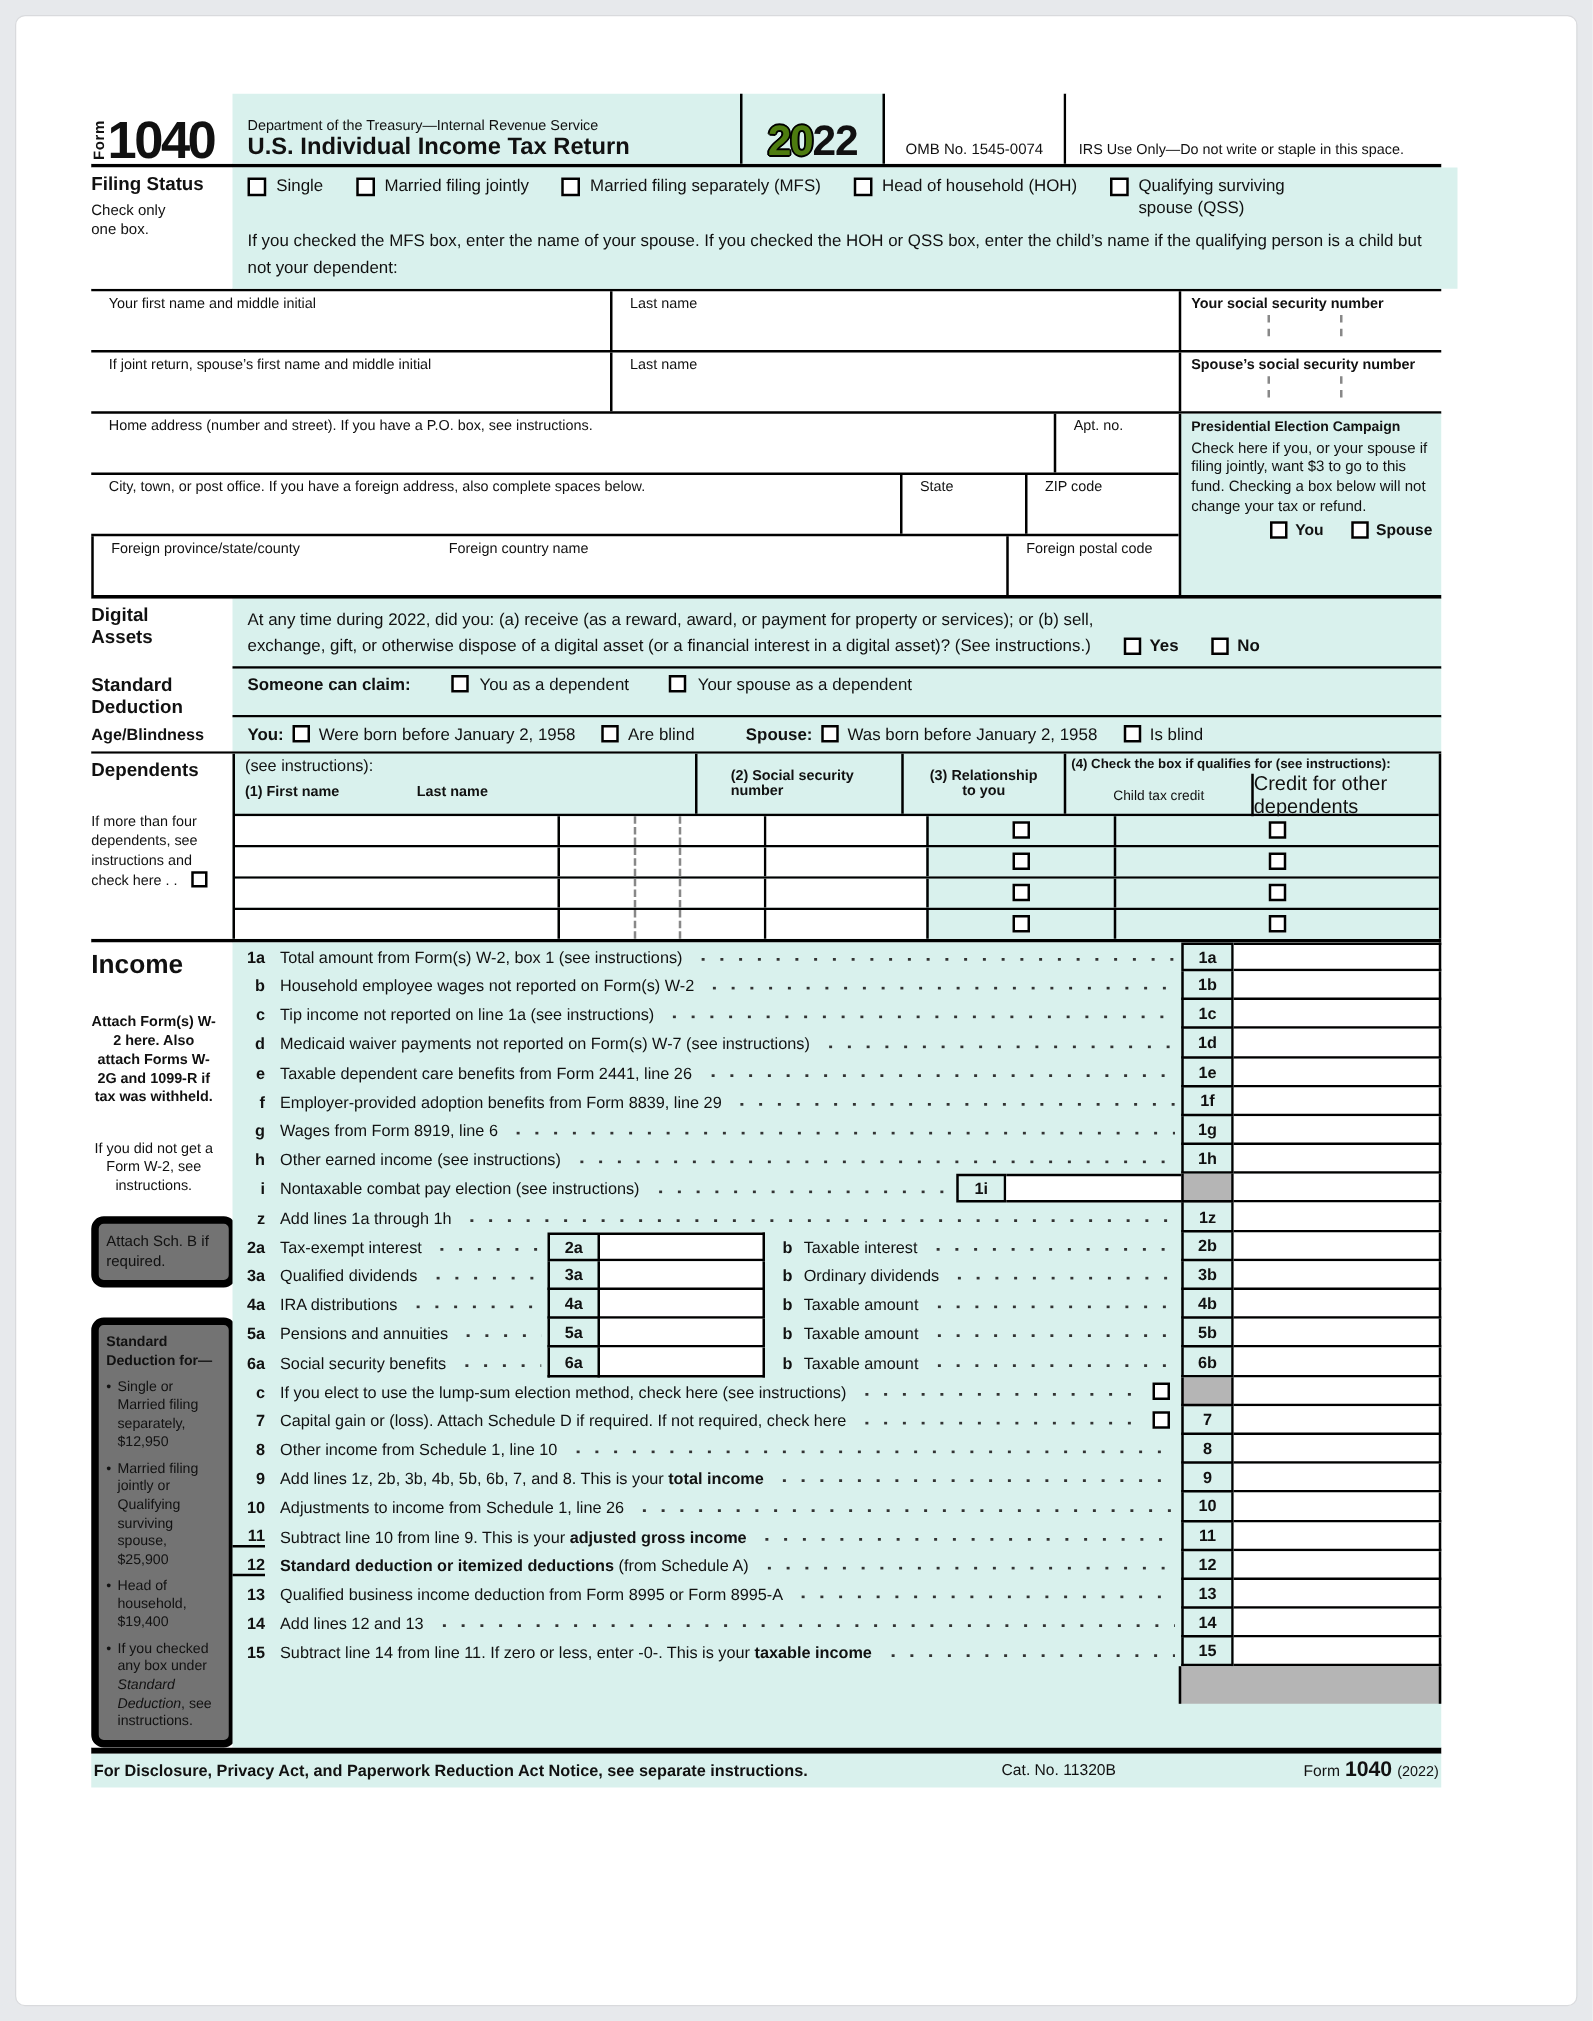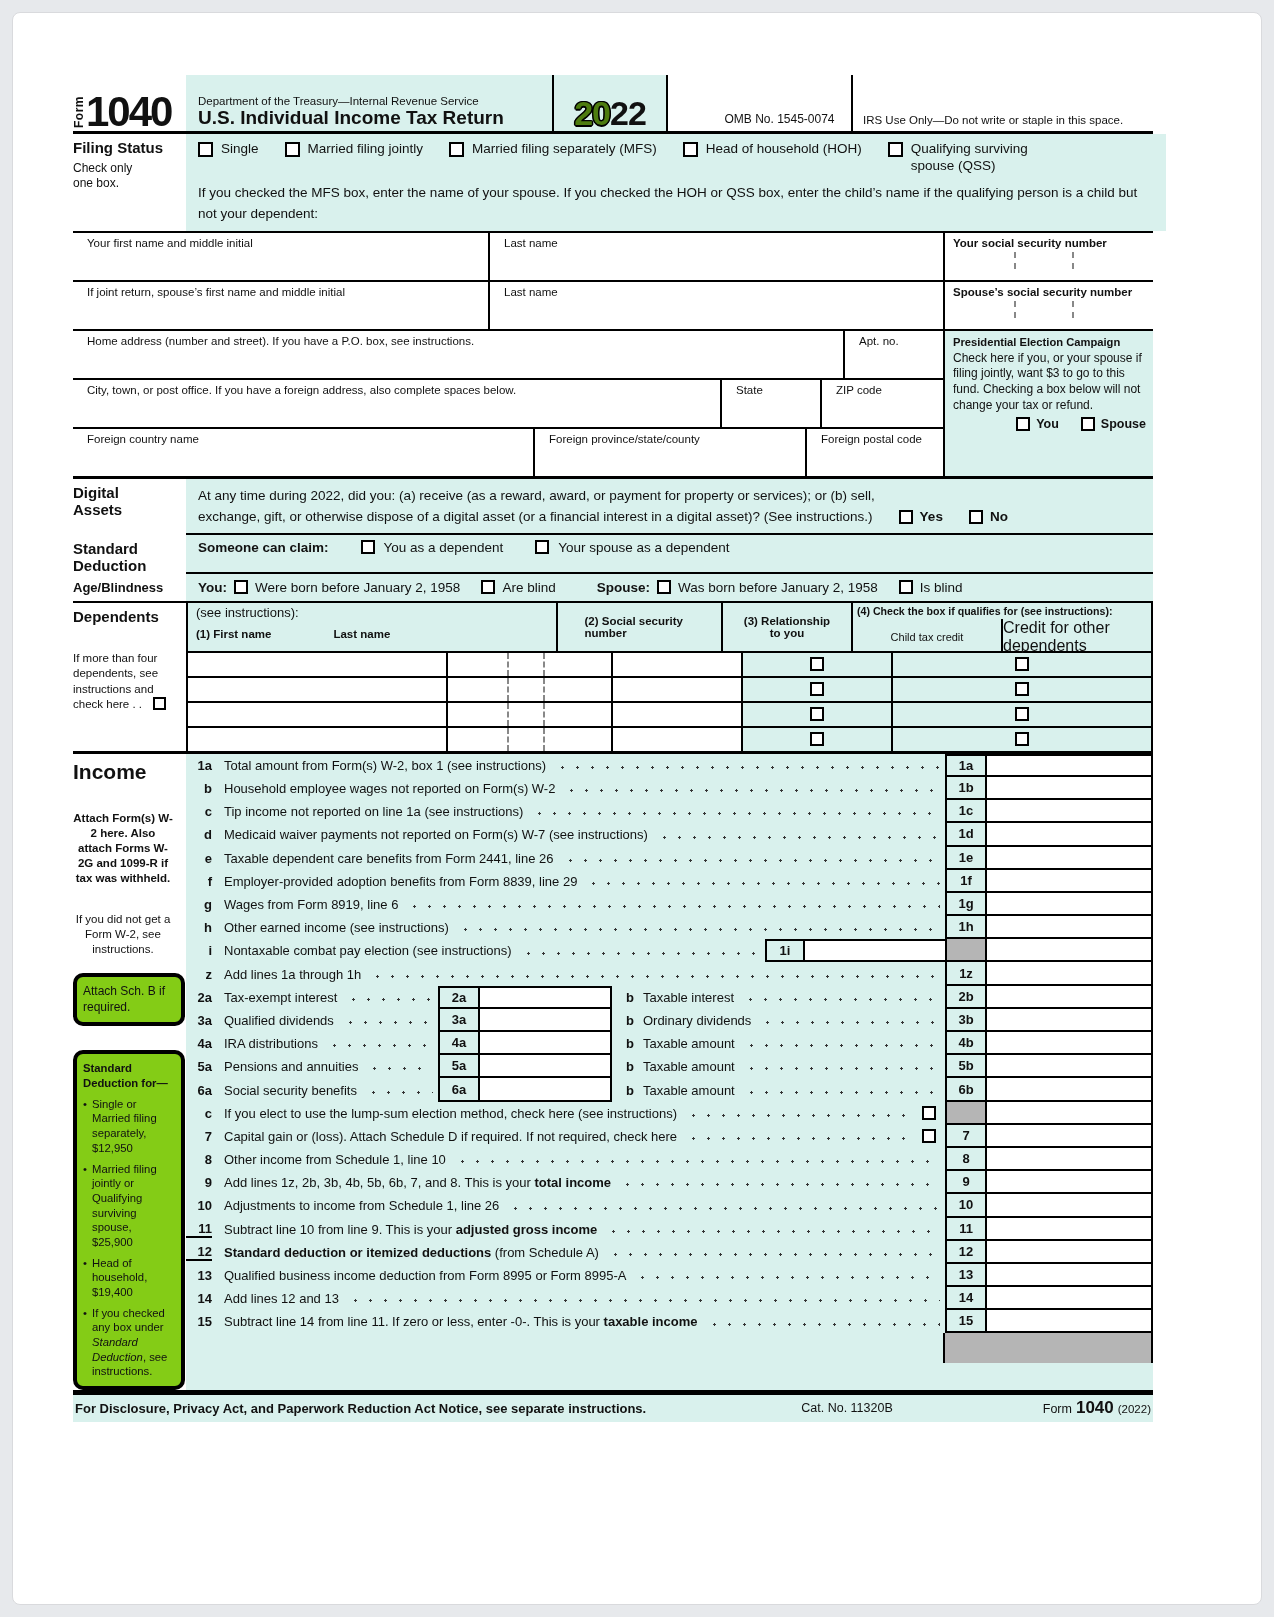--- a/index.html
+++ b/index.html
@@ -16,21 +16,21 @@
   .hdr{display:flex;align-items:stretch;height:56px;border-bottom:3px solid #000;}
   .hdr-form{width:113px;display:flex;align-items:flex-end;background:#fff;}
   .vform{writing-mode:vertical-rl;transform:rotate(180deg);font-weight:bold;font-size:12px;letter-spacing:.5px;line-height:1;margin:0 1px 3px 0;}
   .f1040{font-size:42px;font-weight:bold;letter-spacing:-2px;line-height:.9;}
   .hdr-mid{flex:1;display:flex;flex-direction:column;justify-content:flex-end;padding:4px 0 2px 12px;}
   .dept{font-size:11.5px;}
   .ftitle{font-size:19px;font-weight:bold;line-height:1.15;}
   .hdr-year{width:112px;border-left:2px solid #000;border-right:2px solid #000;display:flex;align-items:flex-end;justify-content:center;padding-bottom:1px;}
   .yr{font-size:34px;font-weight:bold;line-height:1;letter-spacing:-1px;}
   .yr-o{color:#4d7c0f;text-shadow:-1.5px 0 #000,1.5px 0 #000,0 -1.5px #000,0 1.5px #000,-1px -1px #000,1px 1px #000,1px -1px #000,-1px 1px #000;}
-  .hdr-omb{width:143px;border-right:2px solid #000;display:flex;align-items:flex-end;justify-content:center;font-size:12px;padding-bottom:5px;background:#fff;padding-left:40px;}
+  .hdr-omb{width:143px;border-right:2px solid #000;display:flex;align-items:flex-end;justify-content:center;font-size:12px;padding-bottom:5px;background:#fff;}
   .hdr-irs{flex:0 0 300px;display:flex;align-items:flex-end;font-size:11.5px;padding:0 0 5px 10px;background:#fff;box-sizing:border-box;}
   
   .band{display:flex;}
   .gut{width:113px;flex:0 0 113px;background:#fff;box-sizing:border-box;padding-top:5px;}
   .gt-title{font-size:15px;font-weight:bold;}
   .gt-sub{font-size:12px;margin-top:5px;width:80px;line-height:1.25;}
   .fs-main{flex:1;padding:7px 8px 6px 12px;}
   #fs-options{display:flex;align-items:flex-start;gap:26px;}
   .fs-opt{display:flex;align-items:flex-start;gap:8px;font-size:13.5px;}
   .fs-opt .cb{width:15px;height:15px;margin-top:1px;}
@@ -96,21 +96,21 @@
   .dc4a{width:148px;flex:0 0 148px;border-left:2px solid #000;display:flex;align-items:center;justify-content:center;background:#d9f1ed;}
   .dc4b{flex:1;border-left:2px solid #000;display:flex;align-items:center;justify-content:center;background:#d9f1ed;}
   .dep-gut-text{font-size:11.5px;line-height:1.35;margin-top:26px;width:100px;}
   .dep-gut-text .cb{width:13px;height:13px;vertical-align:-2px;margin-left:8px;}
   
   .income{border-bottom:5px solid #000;}
   .inc-gut{padding-top:6px;}
   .inc-title{font-size:21px;font-weight:bold;}
   .inc-note{font-size:11.5px;line-height:1.3;width:100px;margin-top:27px;text-align:center;}
   .inc-note.b{font-weight:bold;}
-  .rbox{border:4px solid #000000;border-radius:10px;padding:7px 6px;font-size:12px;line-height:1.3;width:92px;background:#84cc16;}
+  .rbox{border:6px solid #000000;border-radius:10px;padding:7px 6px;font-size:12px;line-height:1.3;width:92px;background:#737373;}
   .rbox.schb{margin-top:16px;}
   .rbox.std{margin-top:24px;font-size:11.3px;}
   .rbox.std .t{font-weight:bold;margin-bottom:4px;}
   .bullet{position:relative;padding-left:9px;margin-top:6px;line-height:1.3;}
   .bullet::before{content:"•";position:absolute;left:0;}
   .inc-main{flex:1;display:flex;flex-direction:column;}
   .irow{display:flex;align-items:center;height:23.2px;font-size:13px;flex:0 0 auto;}
   .inum{width:26px;flex:0 0 26px;text-align:right;font-weight:bold;}
   .inum.u{border-bottom:2px solid #000;}
   .itext{margin-left:12px;white-space:nowrap;}
@@ -223,22 +223,22 @@
         <div class="grow">
           <div class="gcell" style="flex:1"><span>Home address (number and street). If you have a P.O. box, see instructions.</span></div>
           <div class="gcell bl" style="flex:0 0 100px"><span>Apt. no.</span></div>
         </div>
         <div class="grow">
           <div class="gcell" style="flex:1"><span>City, town, or post office. If you have a foreign address, also complete spaces below.</span></div>
           <div class="gcell bl" style="flex:0 0 100px"><span>State</span></div>
           <div class="gcell bl" style="flex:0 0 123px"><span>ZIP code</span></div>
         </div>
         <div class="grow nb">
+          <div class="gcell bl" style="flex:0 0 272px"><span>Foreign province/state/county</span></div>
           <div class="gcell" style="flex:1"><span>Foreign country name</span></div>
-          <div class="gcell bl" style="flex:0 0 272px"><span>Foreign province/state/county</span></div>
           <div class="gcell bl" style="flex:0 0 138px"><span>Foreign postal code</span></div>
         </div>
       </div>
       <div class="pec teal">
         <div class="pec-title">Presidential Election Campaign</div>
         <div class="pec-text">Check here if you, or your spouse if filing jointly, want $3 to go to this fund. Checking a box below will not change your tax or refund.</div>
         <div class="pec-cbs">
           <span class="g">
                 <span class="cb"></span>
                 <span>You</span>

